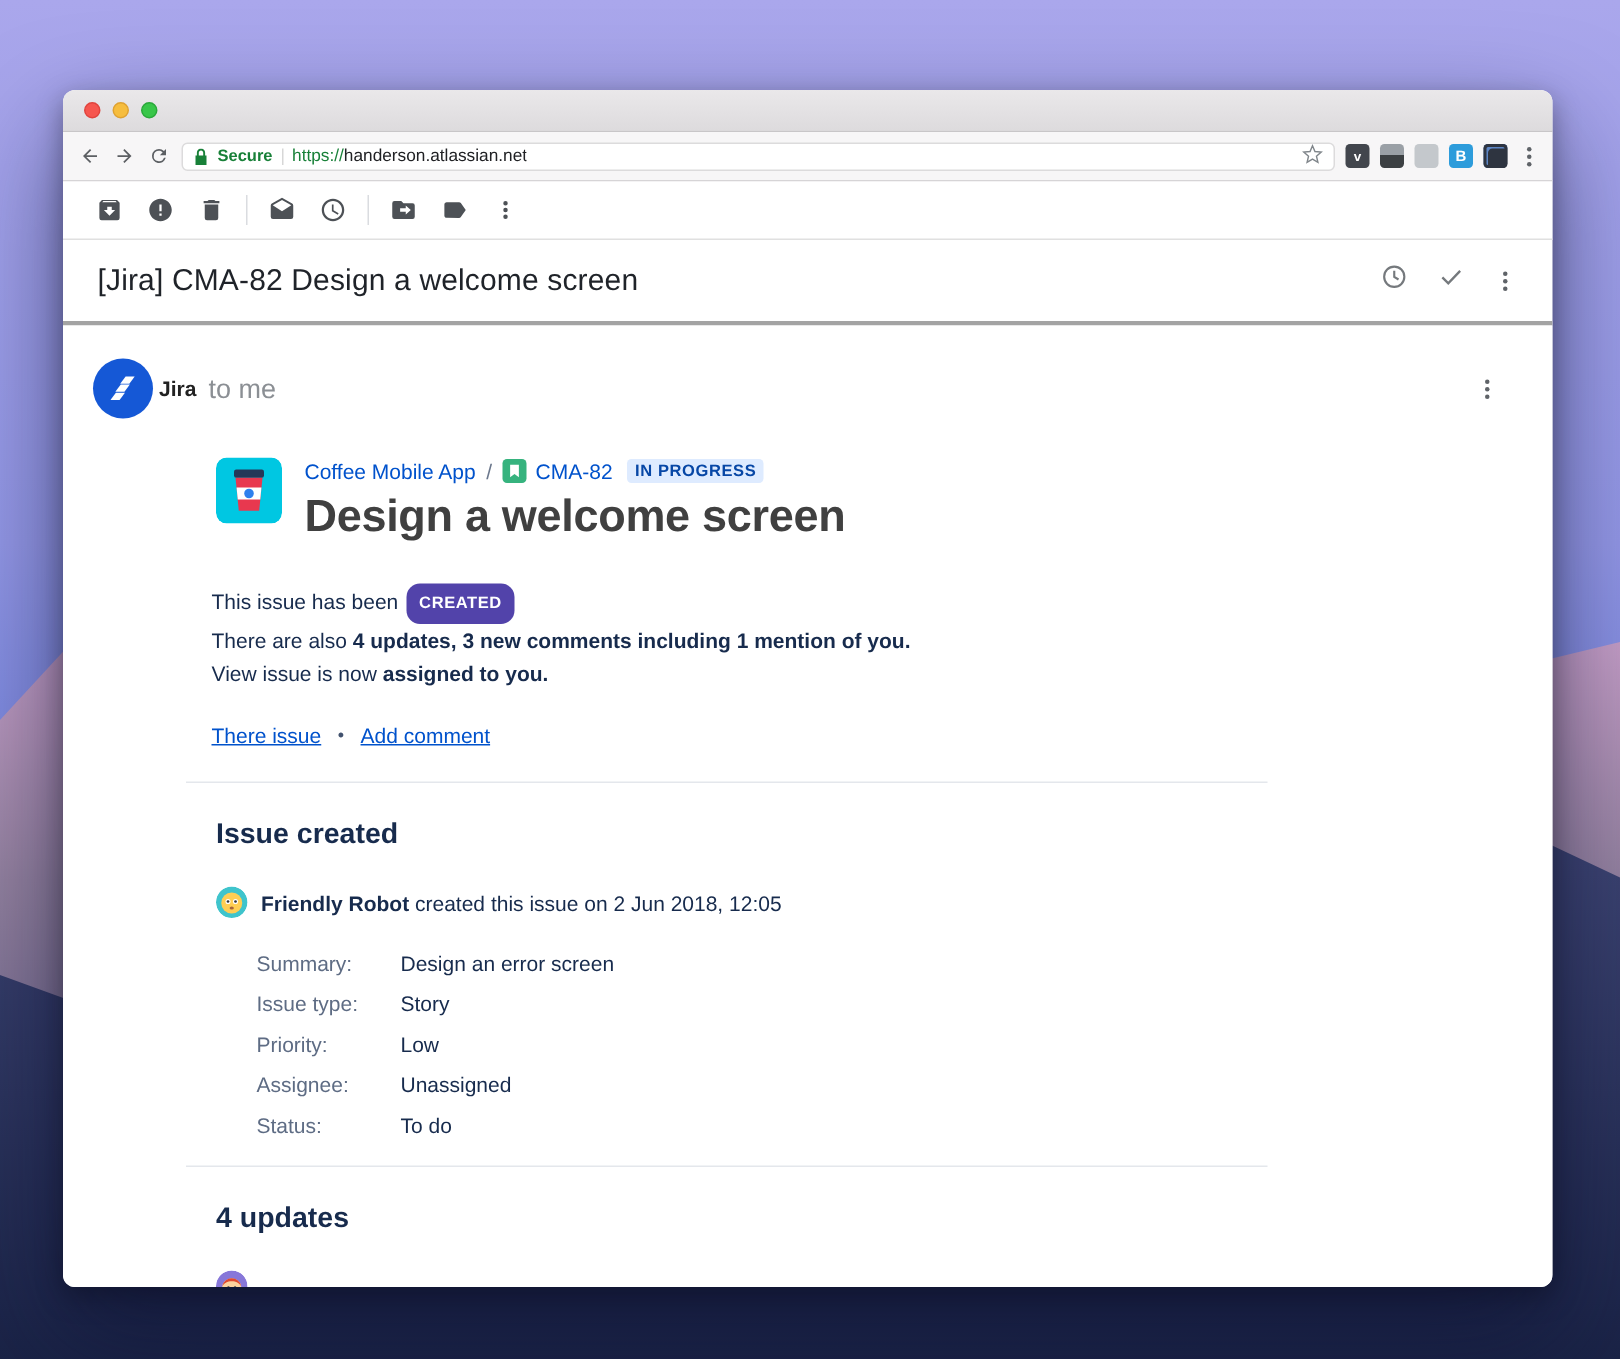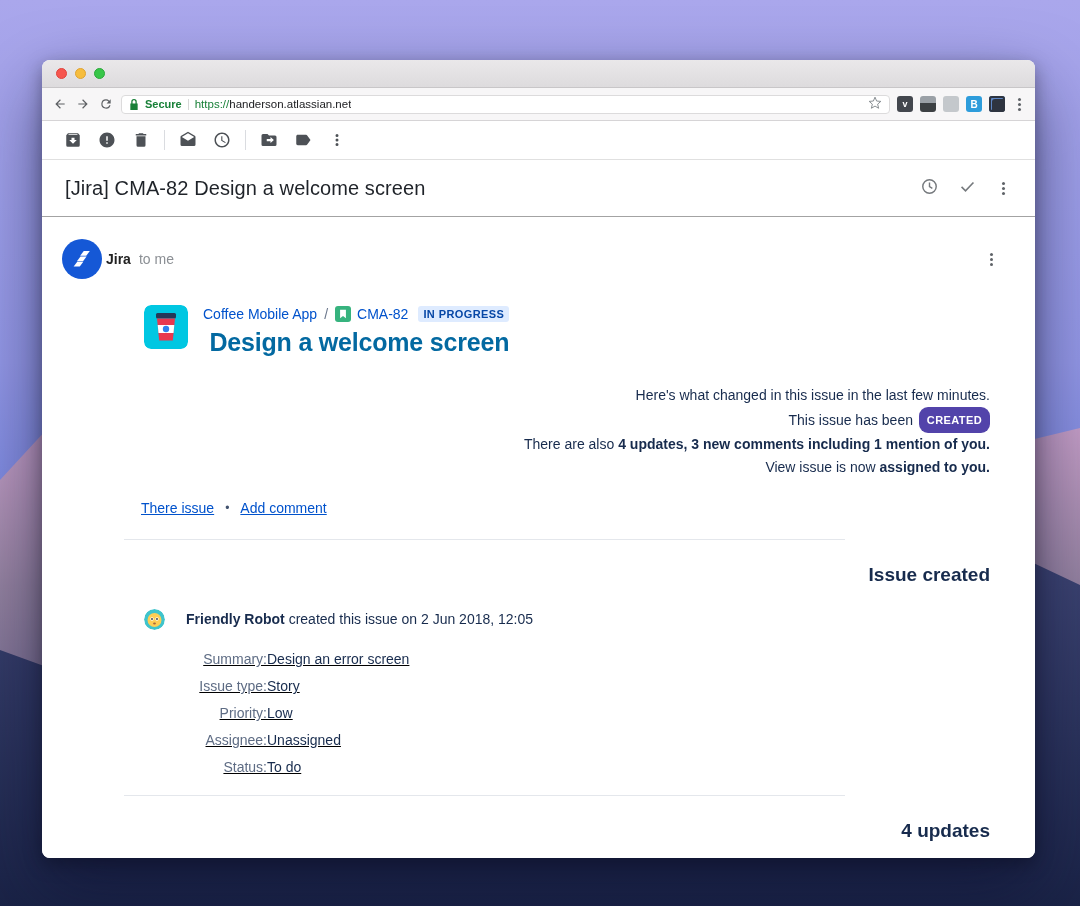--- a/index.html
+++ b/index.html
@@ -58,71 +58,71 @@
   .gmail-toolbar {
     height:39px; background:#fff; border-bottom:1px solid #e0e0e0;
     display:flex; align-items:center; padding-left:14px;
   }
   .gt-ic { width:34px; height:24px; display:flex; align-items:center; justify-content:center; color:#4d5156; }
   .gt-ic svg { width:18px; height:18px; fill:currentColor; }
   .gt-sep { width:1px; height:20px; background:#dadce0; margin:0 6px; }
 
   .subject-row {
     height:57px; display:flex; align-items:center; padding:0 26px 0 23px;
-    border-bottom:1px solid #a3a3a3;
+    border-bottom:3px solid #a3a3a3;
   }
   .subject-text { font-size:20px; color:#1f2329; letter-spacing:.1px; }
   .subject-actions { margin-left:auto; display:flex; align-items:center; gap:19px; color:#75797d; }
   .subject-actions svg { width:19px; height:19px; }
 
   
   .email-area { background:#fff; height:100%; }
   .sender-row { display:flex; align-items:center; padding:22px 38px 0 20px; }
   .sender-avatar { width:40px; height:40px; border-radius:50%; background:#1558d6; display:flex; align-items:center; justify-content:center; flex:0 0 auto; }
   .sender-avatar svg { width:26px; height:26px; }
   .sender-name { margin-left:4px; font-size:14px; font-weight:700; color:#222; }
-  .sender-to { margin-left:8px; font-size:14px; color:#8b8f94; }
+  .sender-to { margin-left:8px; font-size:18px; color:#8b8f94; }
   .sender-menu { margin-left:auto; }
 
-  .email-main { margin-left:99px; padding-right:45px;text-align:right; }
+  .email-main { margin-left:99px; padding-right:45px; }
 
   .issue-header { display:flex; margin-top:26px; margin-left:3px; }
   .project-icon { width:44px; height:44px; border-radius:7px; flex:0 0 auto; }
   .issue-header-text { margin-left:15px; }
   .breadcrumb { display:flex; align-items:center; font-size:14px; height:18px; }
   .bc-link { color:#0052cc; text-decoration:none; cursor:pointer; }
   .bc-sep { color:#6b778c; margin:0 7px; }
   .story-ic { width:16px; height:16px; border-radius:3px; background:#36b37e; margin-right:6px; display:flex; align-items:center; justify-content:center; }
   .story-ic svg { width:10px; height:10px; fill:#fff; }
   .status-badge {
     margin-left:10px; background:#deebff; color:#0747a6; font-size:11px; font-weight:700;
     letter-spacing:.4px; padding:2px 5px; border-radius:3px;
   }
-  .issue-title { margin-top:5px; font-size:25px; font-weight:600; color:#0369a1; letter-spacing:-.2px; }
+  .issue-title { margin-top:5px; font-size:30px; font-weight:600; color:#404040; letter-spacing:-.2px; }
 
   .body-lines { margin-top:27px; font-size:14px; color:#172b4d; }
   .body-lines p { line-height:22.7px; }
   .created-badge {
     display:inline-block; background:#5243aa; color:#fff; font-size:11px; font-weight:700;
     letter-spacing:.4px; padding:2px 8px; border-radius:9px; vertical-align:1px; margin-left:2px;
   }
 
   .action-links { margin-top:21px; font-size:14px; display:flex; align-items:center; }
   .a-link { color:#0052cc; text-decoration:underline; cursor:pointer; }
   .a-bullet { color:#42526e; margin:0 11px; font-size:12px; }
 
   .hr { border:0; border-top:1px solid #e4e7ec; width:721px; margin:23px 0 0 -17px; }
 
   .section-heading { margin-top:24px; margin-left:3px; font-size:19px; font-weight:600; color:#172b4d; }
 
-  .actor-row { display:flex; align-items:center; gap:21px; margin-top:23px; margin-left:3px; font-size:14px; color:#172b4d; }
+  .actor-row { display:flex; align-items:center; gap:9px; margin-top:23px; margin-left:3px; font-size:14px; color:#172b4d; }
   .actor-avatar { width:21px; height:21px; border-radius:50%; flex:0 0 auto; }
   .actor-text strong { font-weight:700; }
 
-  .fields { margin-top:16px; padding-left:30px; font-size:14px;text-decoration:underline; }
+  .fields { margin-top:16px; padding-left:30px; font-size:14px; }
   .field-row { display:flex; height:27px; align-items:center; }
   .field-label { width:96px; color:#5e6c84; }
   .field-value { color:#172b4d; }
 </style>
 </head>
 <body>
 
 <div class="stage">
 
   <svg class="wallpaper" width="1080" height="906" viewBox="0 0 1080 906" preserveAspectRatio="none">
@@ -307,21 +307,20 @@
                   </svg>
               </span>
               <a class="bc-link">CMA-82</a>
               <span class="status-badge">IN PROGRESS</span>
             </div>
             <div class="issue-title">Design a welcome screen</div>
           </div>
         </div>
 
         <div class="body-lines">
-          <p><span>Here's what changed in this issue in the last few minutes.</span></p>
           <p><span>This issue has been </span><span class="created-badge">CREATED</span></p>
           <p><span>There are also </span><strong>4 updates, 3 new comments including 1 mention of you.</strong></p>
           <p><span>View issue is now </span><strong>assigned to you.</strong></p>
         </div>
 
         <div class="action-links">
           <a class="a-link">There issue</a>
           <span class="a-bullet">•</span>
           <a class="a-link">Add comment</a>
         </div>

